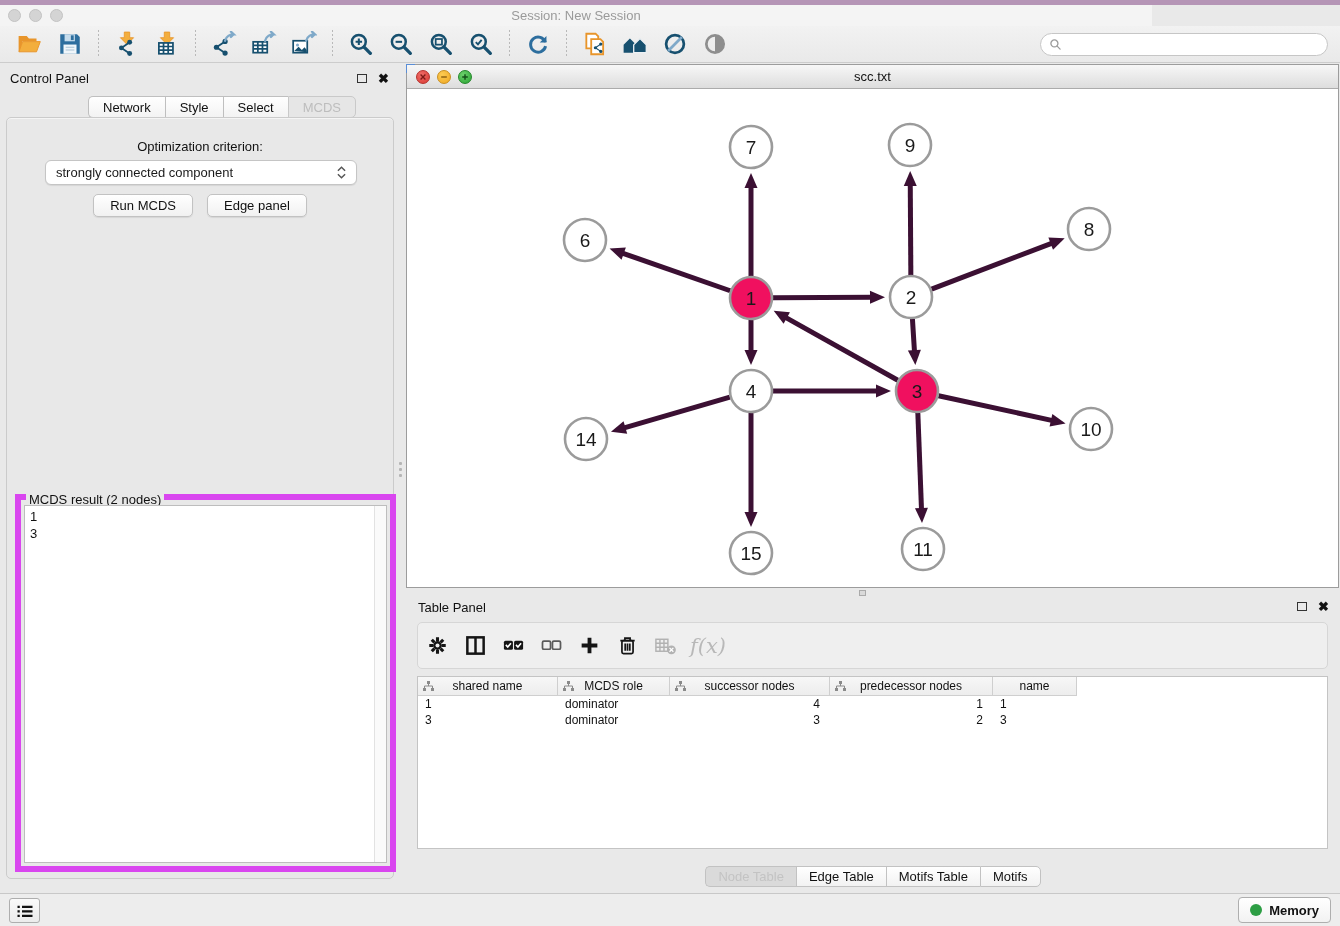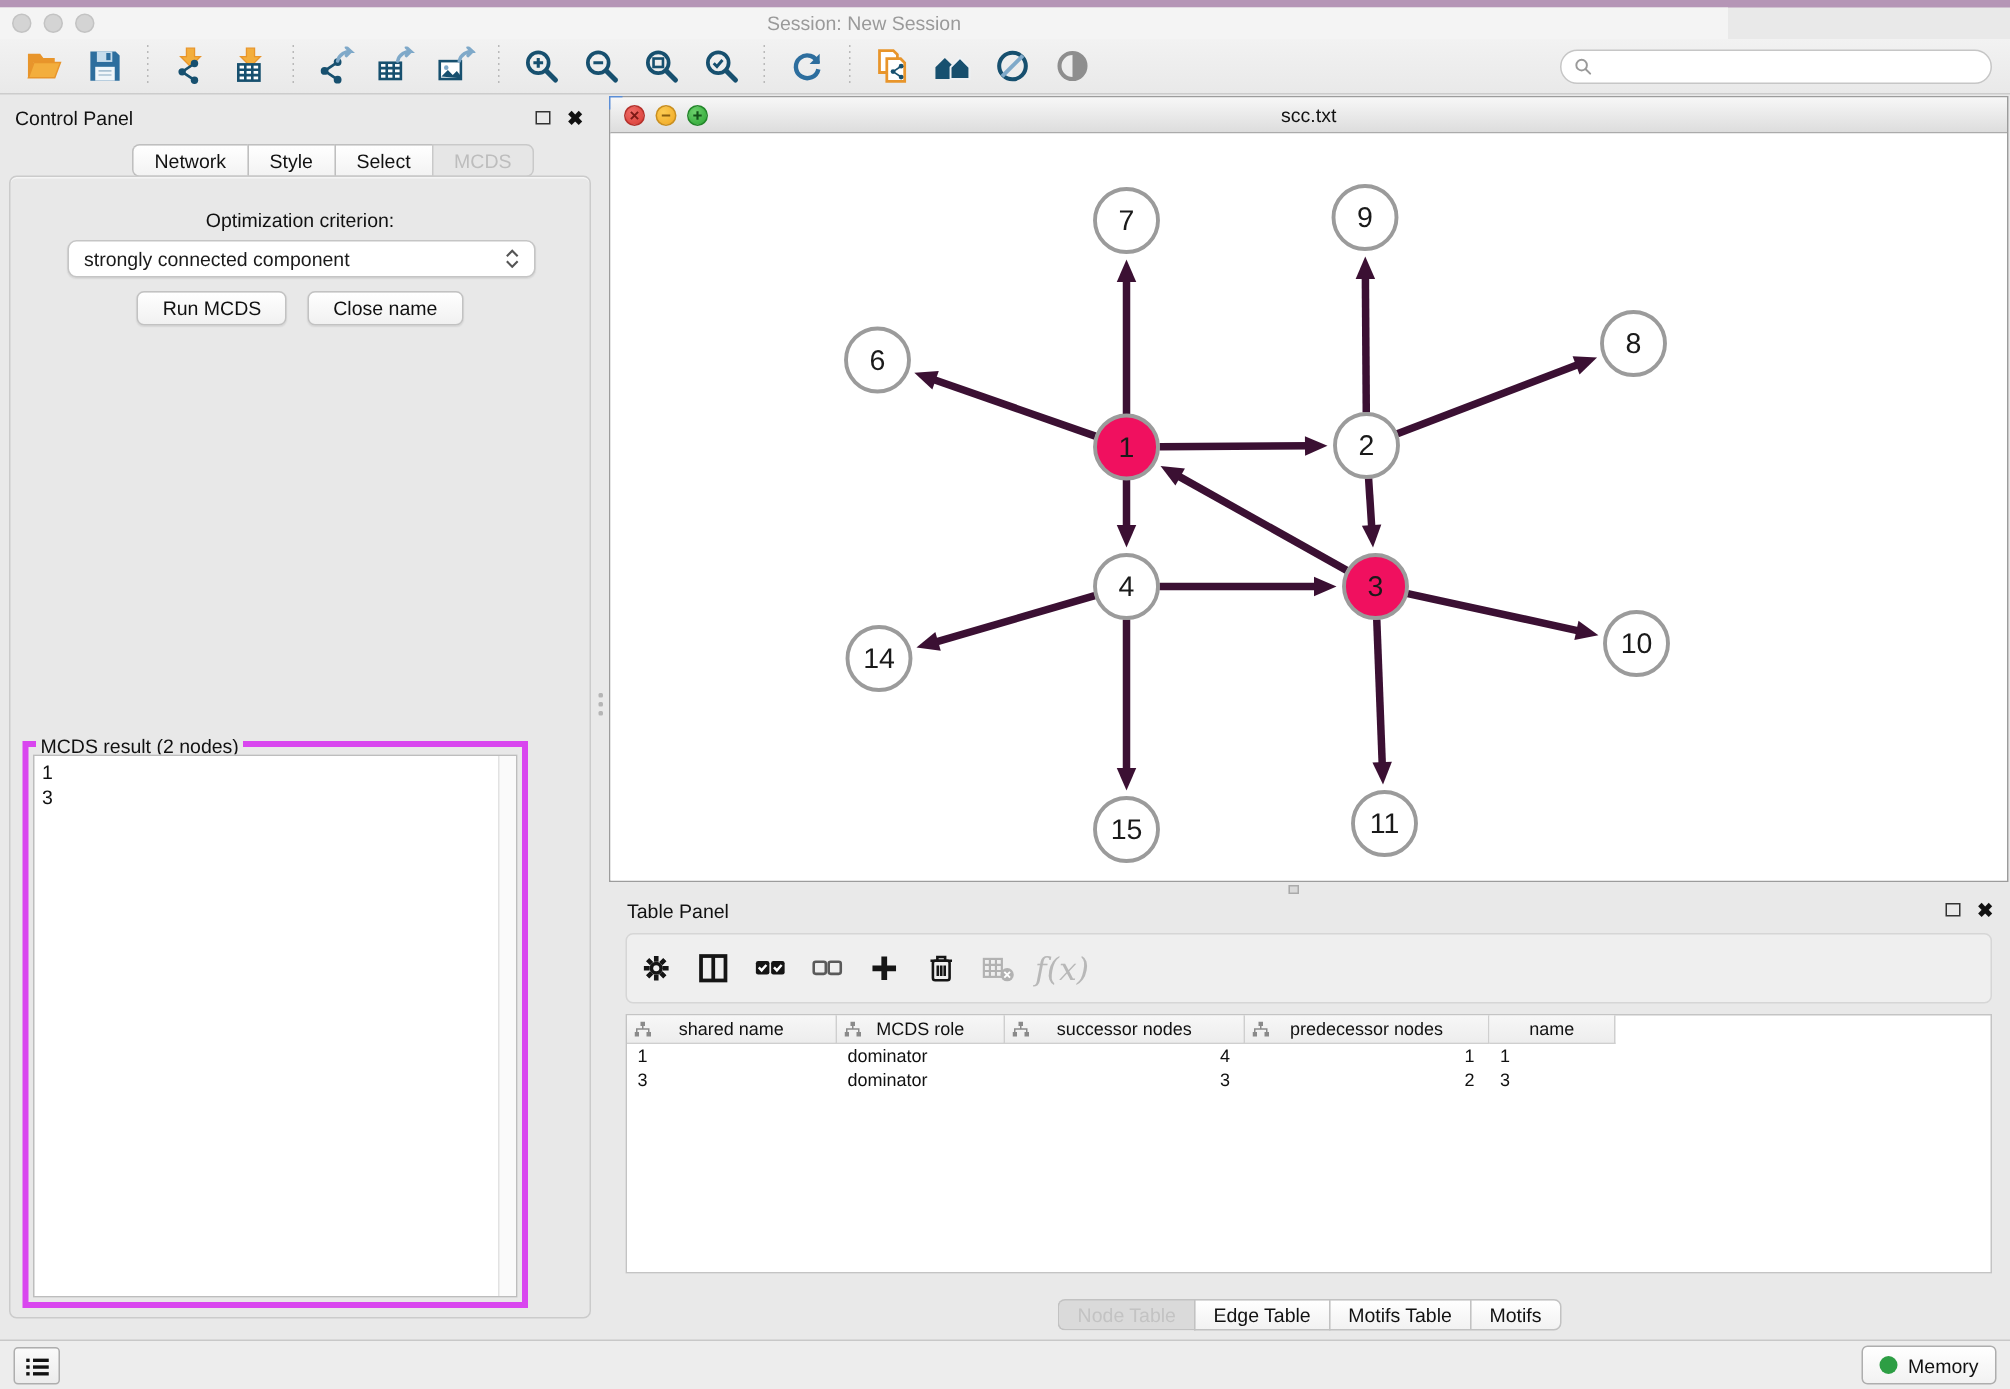--- a/index.html
+++ b/index.html
@@ -44,21 +44,21 @@
   .opt-select { position:absolute; left:38px; top:42px; width:312px; height:25px; background:#ffffff;
                 border:1px solid #c5c5c5; border-radius:6px; display:flex; align-items:center; padding:0 10px;
                 box-shadow:0 1px 1px rgba(0,0,0,0.08); }
   .opt-select .val { flex:1; font-size:13px; }
   .stepper { display:flex; flex-direction:column; align-items:center; gap:1px; }
   .cp-buttons { position:absolute; left:0; top:76px; width:100%; display:flex; justify-content:center; gap:14px; }
   .mac-btn { height:23px; padding:0 16px; background:linear-gradient(#ffffff,#f1f1f1); border:1px solid #c2c2c2;
              border-radius:5px; font-size:13px; color:#111; display:flex; align-items:center;
              box-shadow:0 1px 1px rgba(0,0,0,0.08); cursor:default; }
 
-  .result-group { position:absolute; left:8px; top:376px; width:337px; height:378px; border:4px solid #d946ef; }
+  .result-group { position:absolute; left:8px; top:376px; width:381px; height:378px; border:6px solid #d946ef; }
   .result-legend { position:absolute; left:5px; top:-8px; background:#e8e8e8; padding:0 3px; font-size:13px; color:#111; }
   .result-text { position:absolute; left:3px; top:5px; right:3px; bottom:3px; background:#ffffff;
                  border:1px solid #bdbdbd; font-size:13px; line-height:17px; padding:2px 0 0 5px; overflow:hidden; }
   .result-scroll { position:absolute; right:0px; top:0px; width:12px; height:100%; background:#fafafa; border-left:1px solid #e2e2e2; }
   .result-line { color:#111; }
 
   .v-splitter-dots { position:absolute; left:399px; top:462px; display:flex; flex-direction:column; gap:3px; }
   .v-splitter-dots i { width:3px; height:3px; background:#b5b5b5; border-radius:1px; }
 
   
@@ -101,21 +101,21 @@
             display:flex; align-items:center; font-size:13px; color:#111; }
   .bt-tab:first-child { border-top-left-radius:5px; border-bottom-left-radius:5px; }
   .bt-tab:last-child { border-right-width:1px; border-top-right-radius:5px; border-bottom-right-radius:5px; }
   .bt-tab.active { background:#dadada; color:#c3c3c3; }
 
   
   .statusbar { position:absolute; left:0; top:893px; width:1340px; height:33px; background:#ededed; border-top:1px solid #c8c8c8; }
   .list-btn { position:absolute; left:9px; top:4px; width:31px; height:25px; background:linear-gradient(#fafafa,#ececec);
               border:1px solid #aeaeae; border-radius:3px; display:flex; align-items:center; justify-content:center; }
   .memory-btn { position:absolute; right:9px; top:3px; height:26px; padding:0 11px; background:linear-gradient(#ffffff,#f2f2f2);
-                border:1px solid #aeaeae; border-radius:4px; display:flex; align-items:center; gap:7px; font-size:13px; color:#111; }
+                border:1px solid #aeaeae; border-radius:4px; display:flex; align-items:center; gap:7px; font-size:13px; color:#111;font-weight:bold; }
   .mem-dot { width:12px; height:12px; border-radius:50%; background:#2d9e44; }
 </style>
 </head>
 <body>
 
 <div id="app">
 
   <div class="top-strip"></div>
 
   <div class="titlebar">
@@ -300,21 +300,21 @@
         <svg width="9" height="6" viewBox="0 0 10 6">
             <path d="M1 5l4-4 4 4" fill="none" stroke="#555" stroke-width="1.6"></path>
           </svg>
         <svg width="9" height="6" viewBox="0 0 10 6">
             <path d="M1 1l4 4 4-4" fill="none" stroke="#555" stroke-width="1.6"></path>
           </svg>
       </span>
     </div>
     <div class="cp-buttons">
       <div class="mac-btn">Run MCDS</div>
-      <div class="mac-btn">Close name</div>
+      <div class="mac-btn">Edge panel</div>
     </div>
     <div class="result-group">
       <div class="result-legend">MCDS result (2 nodes)</div>
       <div class="result-text">
         <div id="result-lines">
             <div class="result-line">1</div>
             <div class="result-line">3</div>
           </div>
         <div class="result-scroll"></div>
       </div>

